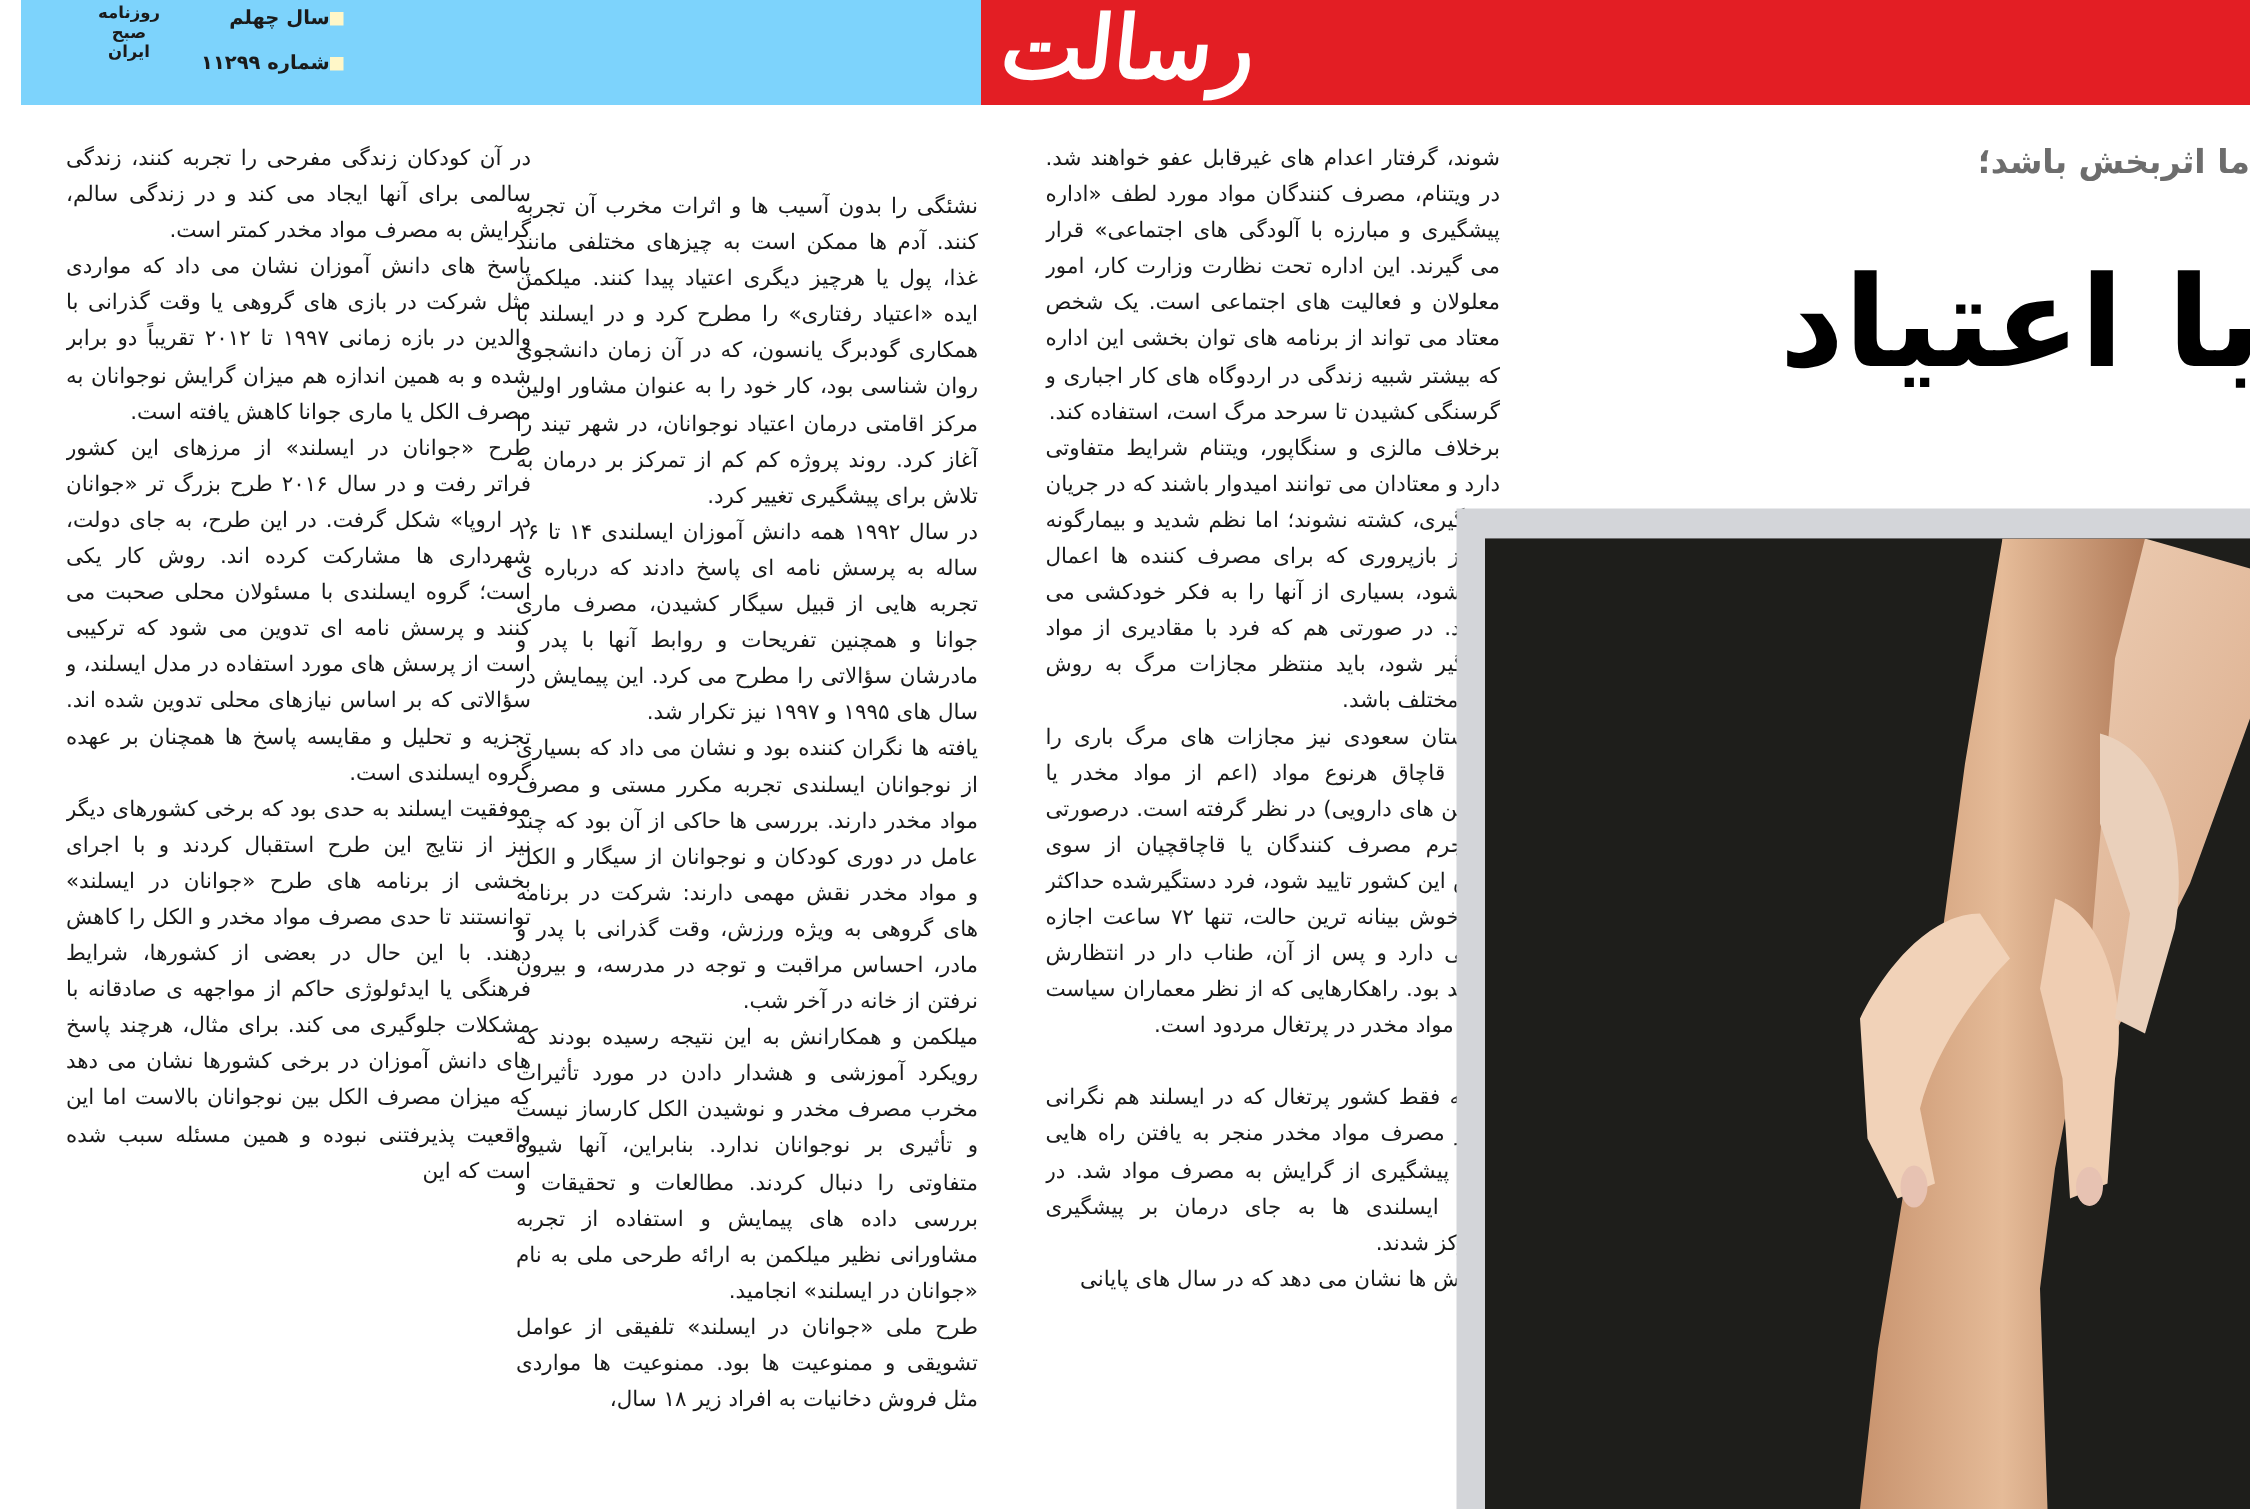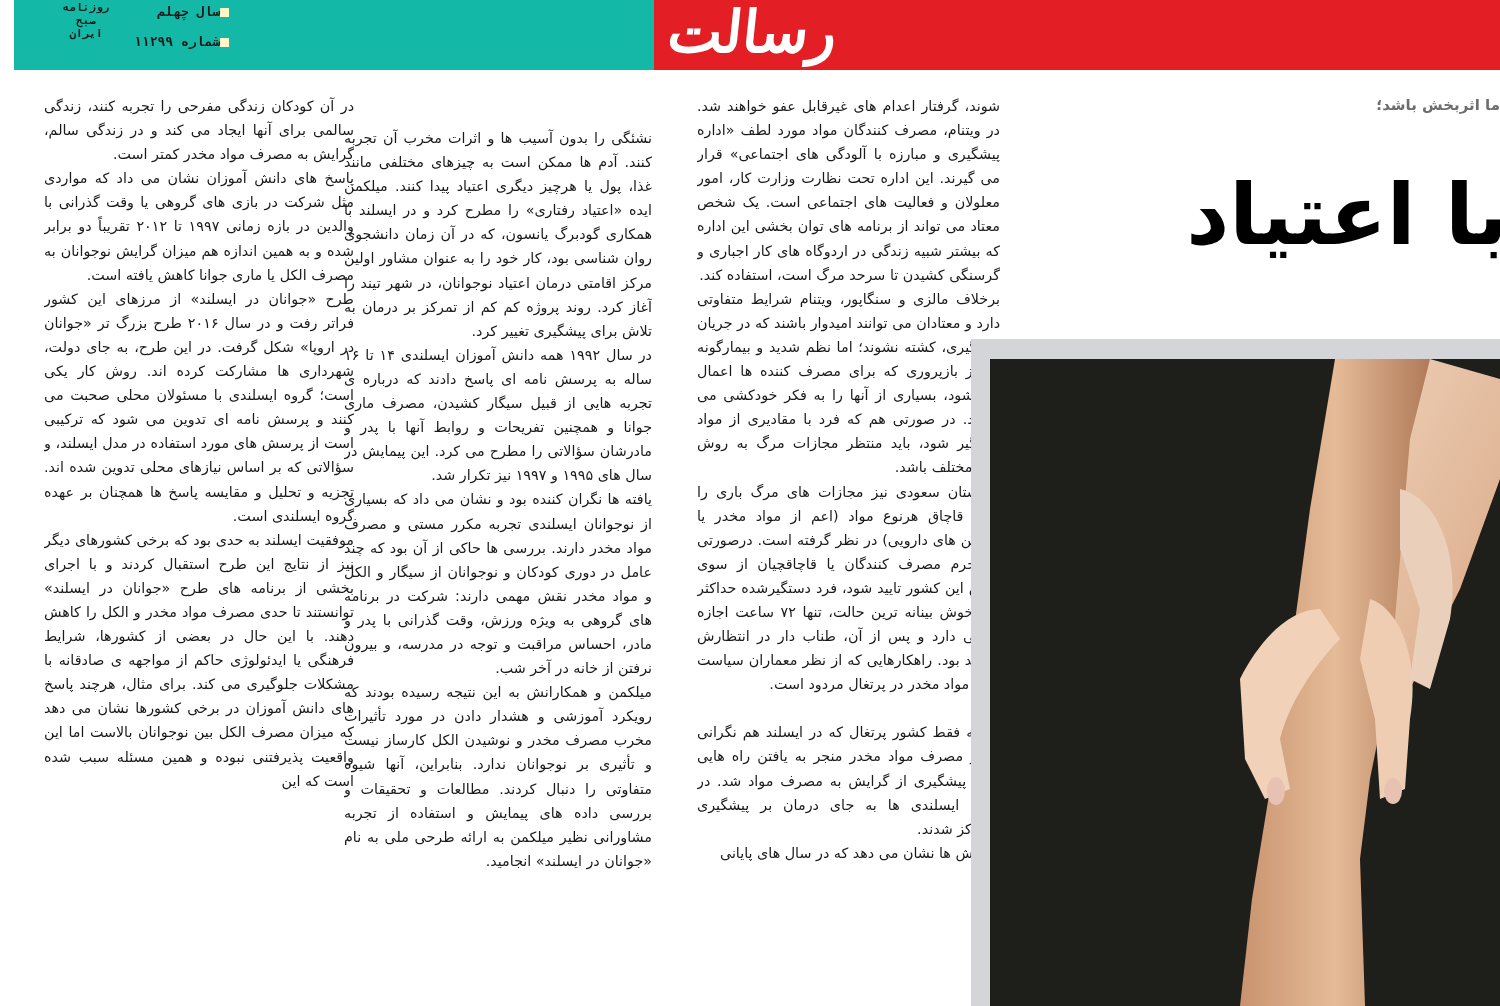--- a/index.html
+++ b/index.html
@@ -2,22 +2,21 @@
 <html><head>
   <meta charset="utf-8">
   <style>
     * { margin: 0; padding: 0; box-sizing: border-box; }
     html, body { width: 1500px; height: 1006px; overflow: hidden; background: #ffffff; }
     body { position: relative; font-family: "DejaVu Sans", sans-serif; color: #111; }
 
     
     .masthead-yellow {
       position: absolute; left: 14px; top: 0; width: 640px; height: 70px;
-      background: #14b8a6;
-      font-family: Liberation Mono, monospace;
+      background: #7dd3fc;
     }
     .masthead-red {
       position: absolute; left: 654px; top: 0; width: 846px; height: 70px;
       background: #e31e24;
     }
     .brand-logo {
       position: absolute; left: 668px; top: -6px; height: 76px;
       color: #ffffff; font-family: "DejaVu Serif", serif; font-weight: bold;
       font-size: 58px; line-height: 76px; direction: rtl; letter-spacing: -2px;
       transform: skewX(-6deg);
@@ -53,21 +52,21 @@
     }
     .subhead-marker {
       display: inline-block; width: 0; height: 0; margin-left: 6px;
       border-left: 16px solid #f5c400; border-top: 14px solid transparent;
       vertical-align: -1px;
     }
 
     
     .kicker {
       position: absolute; right: 0; top: 96px; direction: rtl;
-      font-size: 15px; font-weight: bold; color: #6d6d6d; white-space: nowrap;
+      font-size: 22px; font-weight: bold; color: #6d6d6d; white-space: nowrap;
     }
     .headline {
       position: absolute; right: -8px; top: 160px; direction: rtl;
       font-size: 84px; font-weight: bold; color: #000; line-height: 110px;
       white-space: nowrap; letter-spacing: -2px;
     }
 
     
     .photo-frame {
       position: absolute; left: 971px; top: 339px; width: 529px; height: 667px;
@@ -111,20 +110,21 @@
   </div>
   <p>اما نه فقط کشور پرتغال که در ایسلند هم نگرانی ها از مصرف مواد مخدر منجر به یافتن راه هایی برای پیشگیری از گرایش به مصرف مواد شد. در واقع، ایسلندی ها به جای درمان بر پیشگیری متمرکز شدند.</p>
   <p>پژوهش ها نشان می دهد که در سال های پایانی</p>
 </div>
 
 <div class="col col-2">
   <p>نشئگی را بدون آسیب ها و اثرات مخرب آن تجربه کنند. آدم ها ممکن است به چیزهای مختلفی مانند غذا، پول یا هرچیز دیگری اعتیاد پیدا کنند. میلکمن ایده «اعتیاد رفتاری» را مطرح کرد و در ایسلند با همکاری گودبرگ یانسون، که در آن زمان دانشجوی روان شناسی بود، کار خود را به عنوان مشاور اولین مرکز اقامتی درمان اعتیاد نوجوانان، در شهر تیند را آغاز کرد. روند پروژه کم کم از تمرکز بر درمان به تلاش برای پیشگیری تغییر کرد.</p>
   <p>در سال ۱۹۹۲ همه دانش آموزان ایسلندی ۱۴ تا ۱۶ ساله به پرسش نامه ای پاسخ دادند که درباره ی تجربه هایی از قبیل سیگار کشیدن، مصرف ماری جوانا و همچنین تفریحات و روابط آنها با پدر و مادرشان سؤالاتی را مطرح می کرد. این پیمایش در سال های ۱۹۹۵ و ۱۹۹۷ نیز تکرار شد.</p>
   <p>یافته ها نگران کننده بود و نشان می داد که بسیاری از نوجوانان ایسلندی تجربه مکرر مستی و مصرف مواد مخدر دارند. بررسی ها حاکی از آن بود که چند عامل در دوری کودکان و نوجوانان از سیگار و الکل و مواد مخدر نقش مهمی دارند: شرکت در برنامه های گروهی به ویژه ورزش، وقت گذرانی با پدر و مادر، احساس مراقبت و توجه در مدرسه، و بیرون نرفتن از خانه در آخر شب.</p>
   <p>میلکمن و همکارانش به این نتیجه رسیده بودند که رویکرد آموزشی و هشدار دادن در مورد تأثیرات مخرب مصرف مخدر و نوشیدن الکل کارساز نیست و تأثیری بر نوجوانان ندارد. بنابراین، آنها شیوه متفاوتی را دنبال کردند. مطالعات و تحقیقات و بررسی داده های پیمایش و استفاده از تجربه مشاورانی نظیر میلکمن به ارائه طرحی ملی به نام «جوانان در ایسلند» انجامید.</p>
+  <p>طرح ملی «جوانان در ایسلند» تلفیقی از عوامل تشویقی و ممنوعیت ها بود. ممنوعیت ها مواردی مثل فروش دخانیات به افراد زیر ۱۸ سال،</p>
 </div>
 
 <div class="col col-3">
   <p>در آن کودکان زندگی مفرحی را تجربه کنند، زندگی سالمی برای آنها ایجاد می کند و در زندگی سالم، گرایش به مصرف مواد مخدر کمتر است.</p>
   <p>پاسخ های دانش آموزان نشان می داد که مواردی مثل شرکت در بازی های گروهی یا وقت گذرانی با والدین در بازه زمانی ۱۹۹۷ تا ۲۰۱۲ تقریباً دو برابر شده و به همین اندازه هم میزان گرایش نوجوانان به مصرف الکل یا ماری جوانا کاهش یافته است.</p>
   <p>طرح «جوانان در ایسلند» از مرزهای این کشور فراتر رفت و در سال ۲۰۱۶ طرح بزرگ تر «جوانان در اروپا» شکل گرفت. در این طرح، به جای دولت، شهرداری ها مشارکت کرده اند. روش کار یکی است؛ گروه ایسلندی با مسئولان محلی صحبت می کنند و پرسش نامه ای تدوین می شود که ترکیبی است از پرسش های مورد استفاده در مدل ایسلند، و سؤالاتی که بر اساس نیازهای محلی تدوین شده اند. تجزیه و تحلیل و مقایسه پاسخ ها همچنان بر عهده گروه ایسلندی است.</p>
   <p>موفقیت ایسلند به حدی بود که برخی کشورهای دیگر نیز از نتایج این طرح استقبال کردند و با اجرای بخشی از برنامه های طرح «جوانان در ایسلند» توانستند تا حدی مصرف مواد مخدر و الکل را کاهش دهند. با این حال در بعضی از کشورها، شرایط فرهنگی یا ایدئولوژی حاکم از مواجهه ی صادقانه با مشکلات جلوگیری می کند. برای مثال، هرچند پاسخ های دانش آموزان در برخی کشورها نشان می دهد که میزان مصرف الکل بین نوجوانان بالاست اما این واقعیت پذیرفتنی نبوده و همین مسئله سبب شده است که این</p>
 </div>
 
 <div class="kicker">ما اثربخش باشد؛</div>

